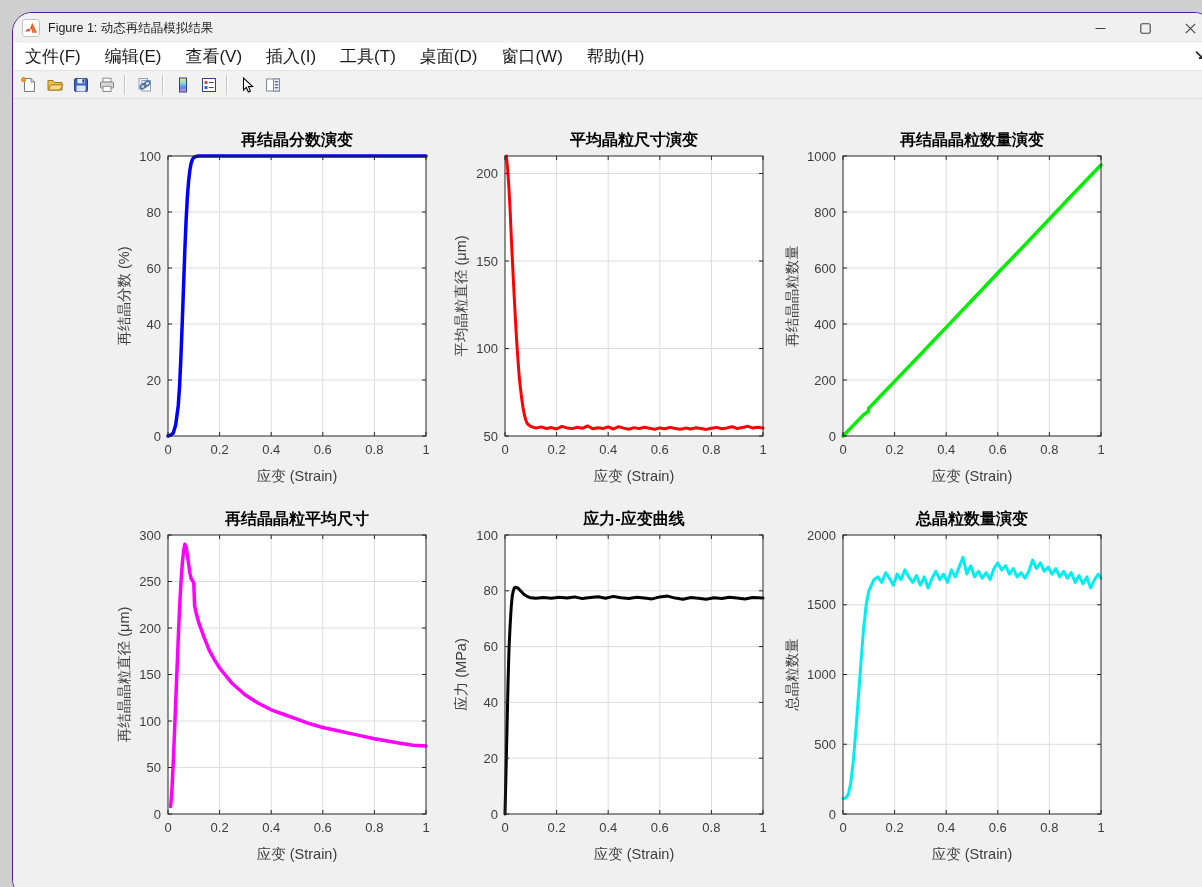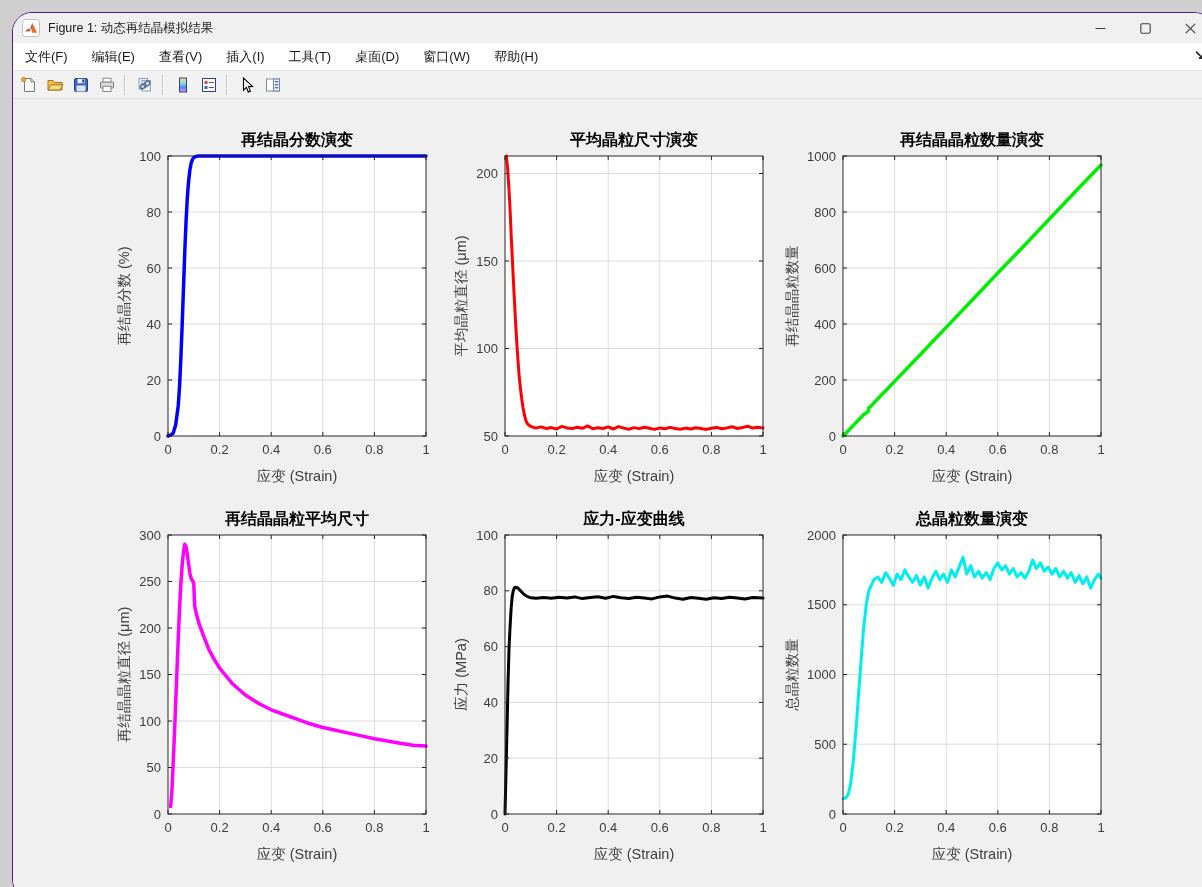--- a/index.html
+++ b/index.html
@@ -9,21 +9,21 @@
   .titlebar{position:absolute;left:0;top:0;width:100%;height:30px;background:#f0f0f0;
             display:flex;align-items:center;}
   .app-icon{width:18px;height:18px;margin-left:9px;display:inline-flex;}
   .title-text{margin-left:8px;font-size:12.5px;color:#1b1b1b;}
   .win-controls{position:absolute;right:0;top:0;height:30px;display:flex;}
   .win-btn{width:45px;height:30px;display:flex;align-items:center;justify-content:center;
            background:transparent;border:none;padding:0;cursor:default;}
   
   .menubar{position:absolute;left:0;top:30px;width:100%;height:27px;background:#ffffff;
            border-bottom:1px solid #e3e3e3;display:flex;align-items:center;}
-  .menu-item{padding:0 12px;font-size:13px;color:#1a1a1a;line-height:26px;cursor:default;}
+  .menu-item{padding:0 12px;font-size:17px;color:#1a1a1a;line-height:26px;cursor:default;}
   .menu-overflow{position:absolute;right:8px;top:4px;font-size:13px;color:#222;font-weight:bold;}
   
   .toolbar{position:absolute;left:0;top:58px;width:100%;height:27px;background:#f2f2f2;
            border-bottom:1px solid #dedede;display:flex;align-items:center;}
   .tb-btn{width:24px;height:24px;margin-left:2px;display:flex;align-items:center;justify-content:center;
           background:transparent;border:none;padding:0;}
   .tb-btn:first-child{margin-left:4px;}
   .tb-sep{width:1px;height:20px;background:#c6c6c6;margin:0 5px;border-right:1px solid #fbfbfb;}
   
   .canvas{position:absolute;left:0;top:86px;width:1200px;height:799px;background:#f0f0f0;}

